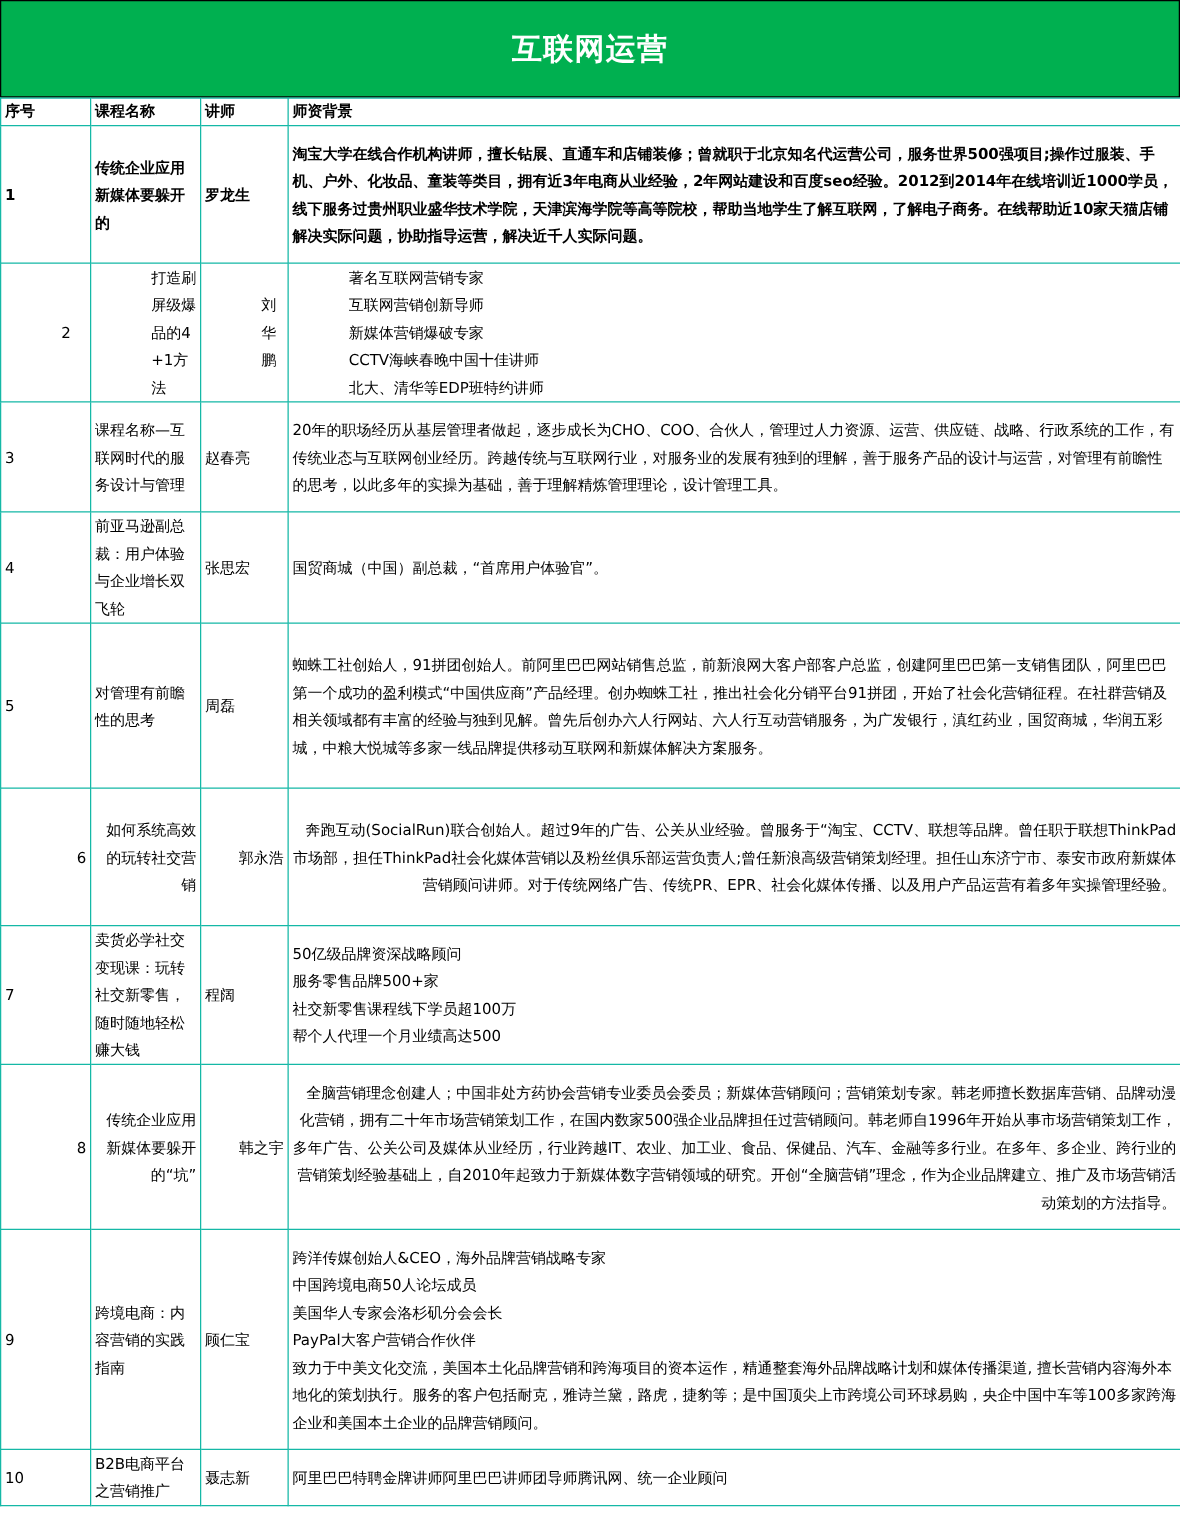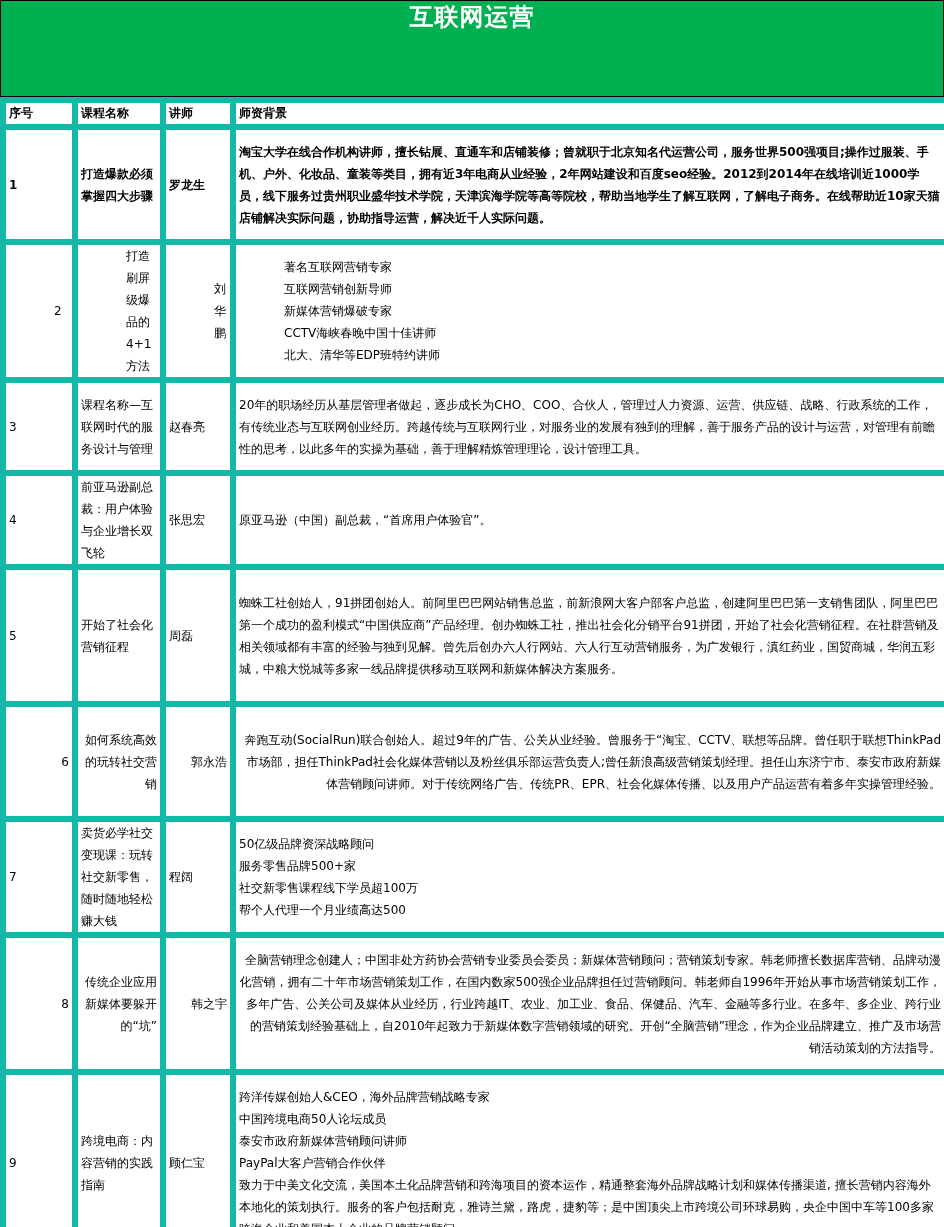--- a/index.html
+++ b/index.html
@@ -1,30 +1,30 @@
 <!DOCTYPE html>
 <html><head>
 <meta charset="utf-8">
 <style>
   html, body { margin: 0; padding: 0; background: #ffffff; }
   body { width: 944px; height: 1227px; overflow: hidden; font-family: "DejaVu Sans", "Liberation Sans", sans-serif; color: #000; }
   .sheet { position: relative; width: 944px; }
   .title-bar {
-    height: 97px; background: #00B050; border: 1px solid #000; box-sizing: border-box;
-    display: flex; justify-content: center;
+    height: 78px; background: #00B050; border: 1px solid #000; box-sizing: border-box;
+    display: flex; align-items: center; justify-content: center;
   }
   .title-bar h1 {
     margin: 0; color: #ffffff; font-size: 24px; font-weight: bold; letter-spacing: 1px;
   }
   table {
     border-collapse: collapse; width: 944px; table-layout: fixed;
     font-size: 12px;
   }
   td, th {
-    border: 6px solid #14b8a6; padding: 0 3px; vertical-align: middle; text-align: left;
+    border: 1px solid #14b8a6; padding: 0 3px; vertical-align: middle; text-align: left;
     line-height: 22px; overflow: hidden; word-break: break-all;
   }
   th { font-weight: bold; height: 21px; line-height: 21px; }
   col.c-no { width: 72px; }
   col.c-name { width: 88px; }
   col.c-teacher { width: 70px; }
   col.c-bg { width: 714px; }
   .bg-line { display: block; }
   tr.r1 td { height: 109px; font-weight: bold; }
   tr.r2 td { height: 109px; padding-left: 48px; }
@@ -56,21 +56,21 @@
       <tr>
         <th>序号</th>
         <th>课程名称</th>
         <th>讲师</th>
         <th>师资背景</th>
       </tr>
     </thead>
     <tbody id="tbody">
         <tr class="r1">
           <td>1</td>
-          <td>打造爆款必须掌握四大步骤</td>
+          <td>传统企业应用新媒体要躲开的</td>
           <td>罗龙生</td>
           <td>
             <span class="bg-line">淘宝大学在线合作机构讲师，擅长钻展、直通车和店铺装修；曾就职于北京知名代运营公司，服务世界500强项目;操作过服装、手机、户外、化妆品、童装等类目，拥有近3年电商从业经验，2年网站建设和百度seo经验。2012到2014年在线培训近1000学员，线下服务过贵州职业盛华技术学院，天津滨海学院等高等院校，帮助当地学生了解互联网，了解电子商务。在线帮助近10家天猫店铺解决实际问题，协助指导运营，解决近千人实际问题。</span>
           </td>
         </tr>
         <tr class="r2">
           <td>2</td>
           <td>打造刷屏级爆品的4+1方法</td>
           <td>刘华鹏</td>
           <td>
@@ -87,26 +87,26 @@
           <td>赵春亮</td>
           <td>
             <span class="bg-line">20年的职场经历从基层管理者做起，逐步成长为CHO、COO、合伙人，管理过人力资源、运营、供应链、战略、行政系统的工作，有传统业态与互联网创业经历。跨越传统与互联网行业，对服务业的发展有独到的理解，善于服务产品的设计与运营，对管理有前瞻性的思考，以此多年的实操为基础，善于理解精炼管理理论，设计管理工具。</span>
           </td>
         </tr>
         <tr class="r4">
           <td>4</td>
           <td>前亚马逊副总裁：用户体验与企业增长双飞轮</td>
           <td>张思宏</td>
           <td>
-            <span class="bg-line">原亚马逊（中国）副总裁，“首席用户体验官”。</span>
+            <span class="bg-line">国贸商城（中国）副总裁，“首席用户体验官”。</span>
           </td>
         </tr>
         <tr class="r5">
           <td>5</td>
-          <td>开始了社会化营销征程</td>
+          <td>对管理有前瞻性的思考</td>
           <td>周磊</td>
           <td>
             <span class="bg-line">蜘蛛工社创始人，91拼团创始人。前阿里巴巴网站销售总监，前新浪网大客户部客户总监，创建阿里巴巴第一支销售团队，阿里巴巴第一个成功的盈利模式“中国供应商”产品经理。创办蜘蛛工社，推出社会化分销平台91拼团，开始了社会化营销征程。在社群营销及相关领域都有丰富的经验与独到见解。曾先后创办六人行网站、六人行互动营销服务，为广发银行，滇红药业，国贸商城，华润五彩城，中粮大悦城等多家一线品牌提供移动互联网和新媒体解决方案服务。</span>
           </td>
         </tr>
         <tr class="r6">
           <td>6</td>
           <td>如何系统高效的玩转社交营销</td>
           <td>郭永浩</td>
           <td>
@@ -132,21 +132,21 @@
             <span class="bg-line">全脑营销理念创建人；中国非处方药协会营销专业委员会委员；新媒体营销顾问；营销策划专家。韩老师擅长数据库营销、品牌动漫化营销，拥有二十年市场营销策划工作，在国内数家500强企业品牌担任过营销顾问。韩老师自1996年开始从事市场营销策划工作，多年广告、公关公司及媒体从业经历，行业跨越IT、农业、加工业、食品、保健品、汽车、金融等多行业。在多年、多企业、跨行业的营销策划经验基础上，自2010年起致力于新媒体数字营销领域的研究。开创“全脑营销”理念，作为企业品牌建立、推广及市场营销活动策划的方法指导。</span>
           </td>
         </tr>
         <tr class="r9">
           <td>9</td>
           <td>跨境电商：内容营销的实践指南</td>
           <td>顾仁宝</td>
           <td>
             <span class="bg-line">跨洋传媒创始人&amp;CEO，海外品牌营销战略专家</span>
             <span class="bg-line">中国跨境电商50人论坛成员</span>
-            <span class="bg-line">泰安市政府新媒体营销顾问讲师</span>
+            <span class="bg-line">美国华人专家会洛杉矶分会会长</span>
             <span class="bg-line">PayPal大客户营销合作伙伴</span>
             <span class="bg-line">致力于中美文化交流，美国本土化品牌营销和跨海项目的资本运作，精通整套海外品牌战略计划和媒体传播渠道, 擅长营销内容海外本地化的策划执行。服务的客户包括耐克，雅诗兰黛，路虎，捷豹等；是中国顶尖上市跨境公司环球易购，央企中国中车等100多家跨海企业和美国本土企业的品牌营销顾问。</span>
           </td>
         </tr>
         <tr class="r10">
           <td>10</td>
           <td>B2B电商平台之营销推广</td>
           <td>聂志新</td>
           <td>
             <span class="bg-line">阿里巴巴特聘金牌讲师阿里巴巴讲师团导师腾讯网、统一企业顾问</span>

